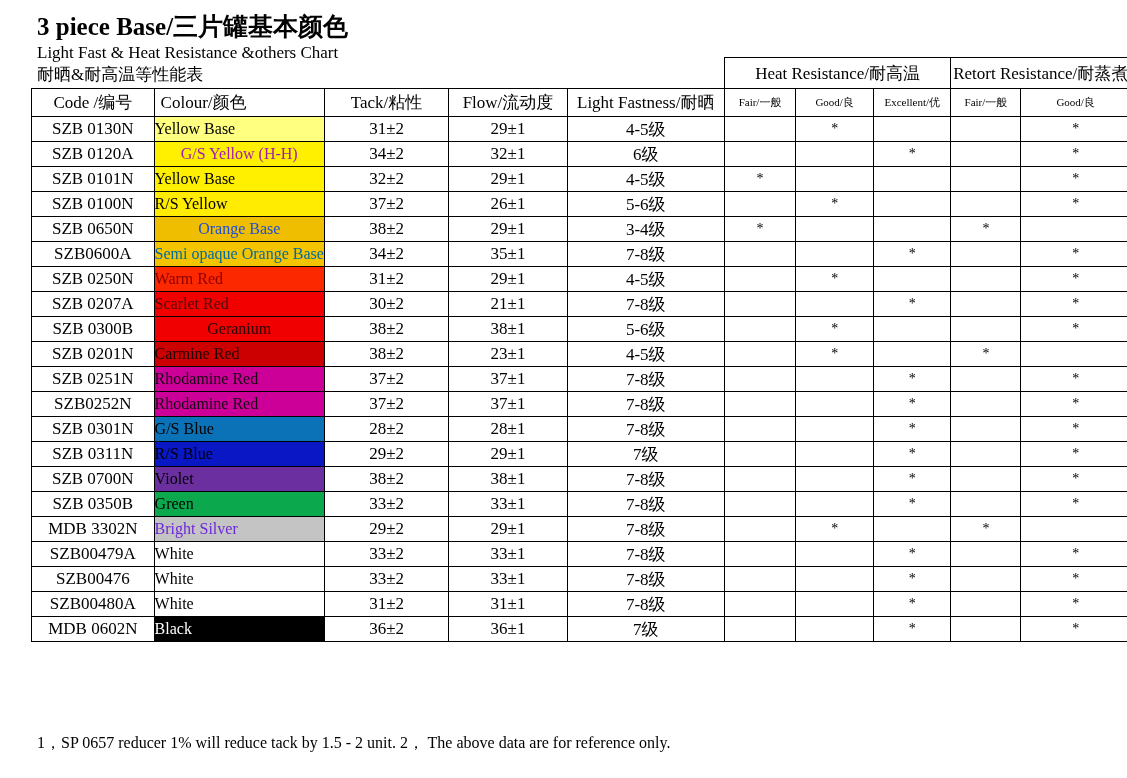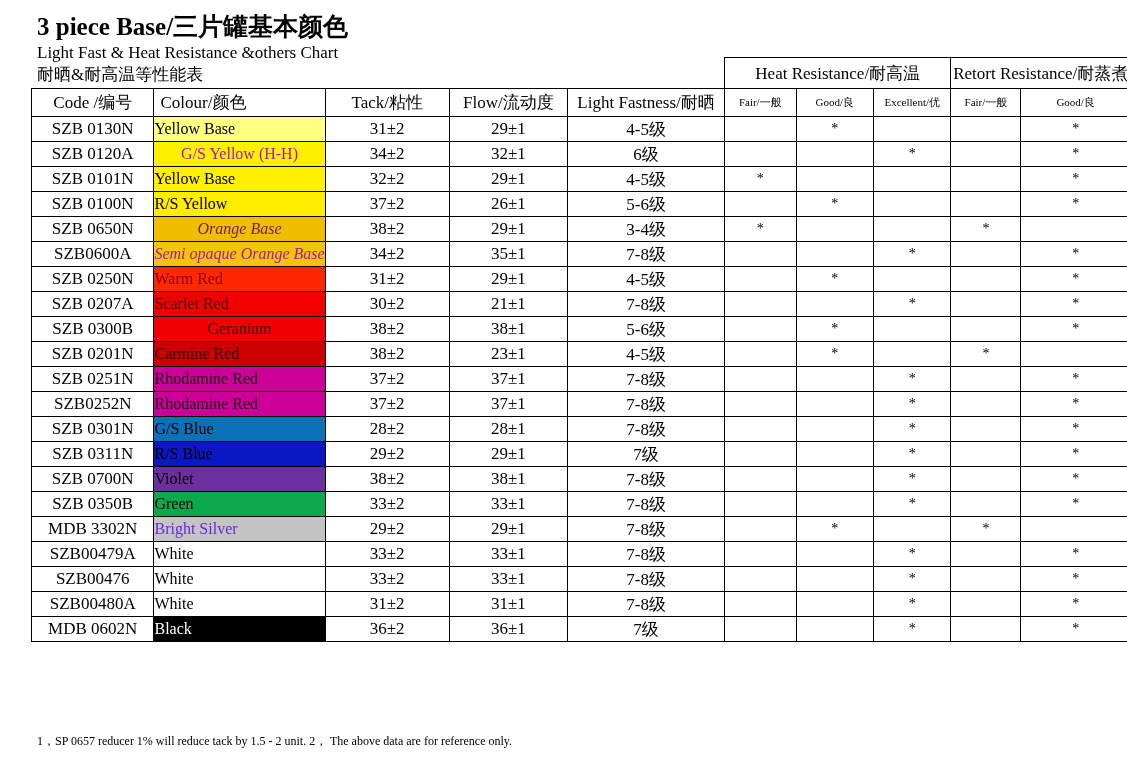--- a/index.html
+++ b/index.html
@@ -130,21 +130,21 @@
     font-size: 14px;
     line-height: 1;
     white-space: nowrap;
   }
 
   
   .footer-note {
     position: absolute;
     left: 33px;
     top: 733px;
-    font-size: 12px;
+    font-size: 16px;
     white-space: nowrap;
   }
 </style>
 </head>
 <body>
 
 <div class="page">
 
   <div class="title-block">
     <div class="main-title">3 piece Base/三片罐基本颜色</div>
@@ -228,33 +228,33 @@
           <td class="cell-num b-thick-r">26±1</td>
           <td class="cell-fast b-thick-r">5-6级</td>
           <td class="cell-star"></td>
           <td class="cell-star">*</td>
           <td class="cell-star b-thick-r"></td>
           <td class="cell-star"></td>
           <td class="cell-star b-thick-r">*</td>
         </tr>
         <tr class="row-h">
           <td class="cell-code b-thick-l b-thick-r">SZB 0650N</td>
-          <td class="cell-colour b-thick-r center" style="background:#F0BE00;color:#701a75;font-style:italic;">Orange Base</td>
+          <td class="cell-colour b-thick-r center" style="background:#F0BE00;color:#1d4ed8;">Orange Base</td>
           <td class="cell-num b-thick-r">38±2</td>
           <td class="cell-num b-thick-r">29±1</td>
           <td class="cell-fast b-thick-r">3-4级</td>
           <td class="cell-star">*</td>
           <td class="cell-star"></td>
           <td class="cell-star b-thick-r"></td>
           <td class="cell-star">*</td>
           <td class="cell-star b-thick-r"></td>
         </tr>
         <tr class="row-h">
           <td class="cell-code b-thick-l b-thick-r">SZB0600A</td>
-          <td class="cell-colour b-thick-r" style="background:#F5C400;color:#a21caf;font-style:italic;">Semi opaque Orange Base</td>
+          <td class="cell-colour b-thick-r" style="background:#F5C400;color:#0369a1;">Semi opaque Orange Base</td>
           <td class="cell-num b-thick-r">34±2</td>
           <td class="cell-num b-thick-r">35±1</td>
           <td class="cell-fast b-thick-r">7-8级</td>
           <td class="cell-star"></td>
           <td class="cell-star"></td>
           <td class="cell-star b-thick-r">*</td>
           <td class="cell-star"></td>
           <td class="cell-star b-thick-r">*</td>
         </tr>
         <tr class="row-h">

